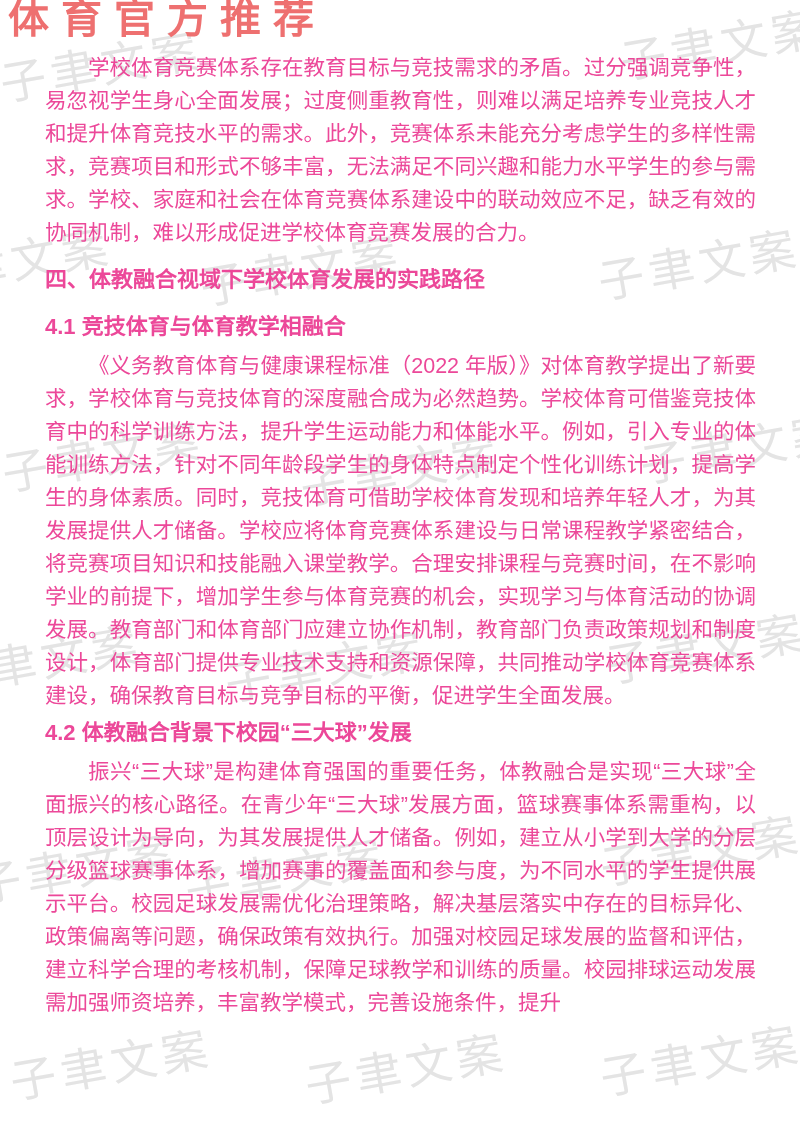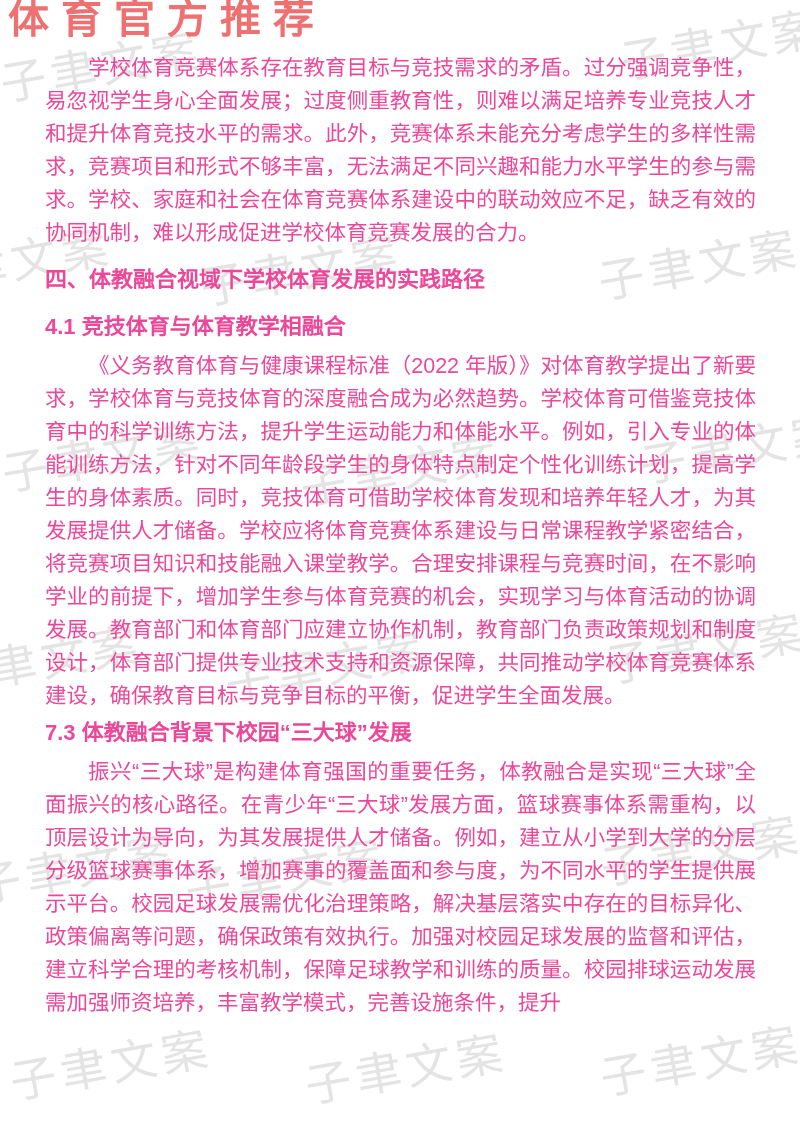--- a/index.html
+++ b/index.html
@@ -100,16 +100,16 @@
       <div class="wm" style="left: 10px; top: 1046px; color: rgb(228, 228, 228);">子聿文案</div>
       <div class="wm" style="left: 305px; top: 1050px; color: rgb(228, 228, 228);">子聿文案</div>
       <div class="wm" style="left: 600px; top: 1042px; color: rgb(228, 228, 228);">子聿文案</div>
     </div>
   <h1 class="brand" style="color: rgb(238, 112, 112);">体育官方推荐</h1>
   <main class="content" id="content" style="color: #ec4899;">
       <p class="body-para">学校体育竞赛体系存在教育目标与竞技需求的矛盾。过分强调竞争性，易忽视学生身心全面发展；过度侧重教育性，则难以满足培养专业竞技人才和提升体育竞技水平的需求。此外，竞赛体系未能充分考虑学生的多样性需求，竞赛项目和形式不够丰富，无法满足不同兴趣和能力水平学生的参与需求。学校、家庭和社会在体育竞赛体系建设中的联动效应不足，缺乏有效的协同机制，难以形成促进学校体育竞赛发展的合力。</p>
       <h2 class="h-section">四、体教融合视域下学校体育发展的实践路径</h2>
       <h3 class="h-subsection">4.1 竞技体育与体育教学相融合</h3>
       <p class="body-para">《义务教育体育与健康课程标准（2022 年版）》对体育教学提出了新要求，学校体育与竞技体育的深度融合成为必然趋势。学校体育可借鉴竞技体育中的科学训练方法，提升学生运动能力和体能水平。例如，引入专业的体能训练方法，针对不同年龄段学生的身体特点制定个性化训练计划，提高学生的身体素质。同时，竞技体育可借助学校体育发现和培养年轻人才，为其发展提供人才储备。学校应将体育竞赛体系建设与日常课程教学紧密结合，将竞赛项目知识和技能融入课堂教学。合理安排课程与竞赛时间，在不影响学业的前提下，增加学生参与体育竞赛的机会，实现学习与体育活动的协调发展。教育部门和体育部门应建立协作机制，教育部门负责政策规划和制度设计，体育部门提供专业技术支持和资源保障，共同推动学校体育竞赛体系建设，确保教育目标与竞争目标的平衡，促进学生全面发展。</p>
-      <h3 class="h-subsection">7.3 体教融合背景下校园“三大球”发展</h3>
+      <h3 class="h-subsection">4.2 体教融合背景下校园“三大球”发展</h3>
       <p class="body-para">振兴“三大球”是构建体育强国的重要任务，体教融合是实现“三大球”全面振兴的核心路径。在青少年“三大球”发展方面，篮球赛事体系需重构，以顶层设计为导向，为其发展提供人才储备。例如，建立从小学到大学的分层分级篮球赛事体系，增加赛事的覆盖面和参与度，为不同水平的学生提供展示平台。校园足球发展需优化治理策略，解决基层落实中存在的目标异化、政策偏离等问题，确保政策有效执行。加强对校园足球发展的监督和评估，建立科学合理的考核机制，保障足球教学和训练的质量。校园排球运动发展需加强师资培养，丰富教学模式，完善设施条件，提升</p>
     </main>
 </div>
 
 </body></html>

